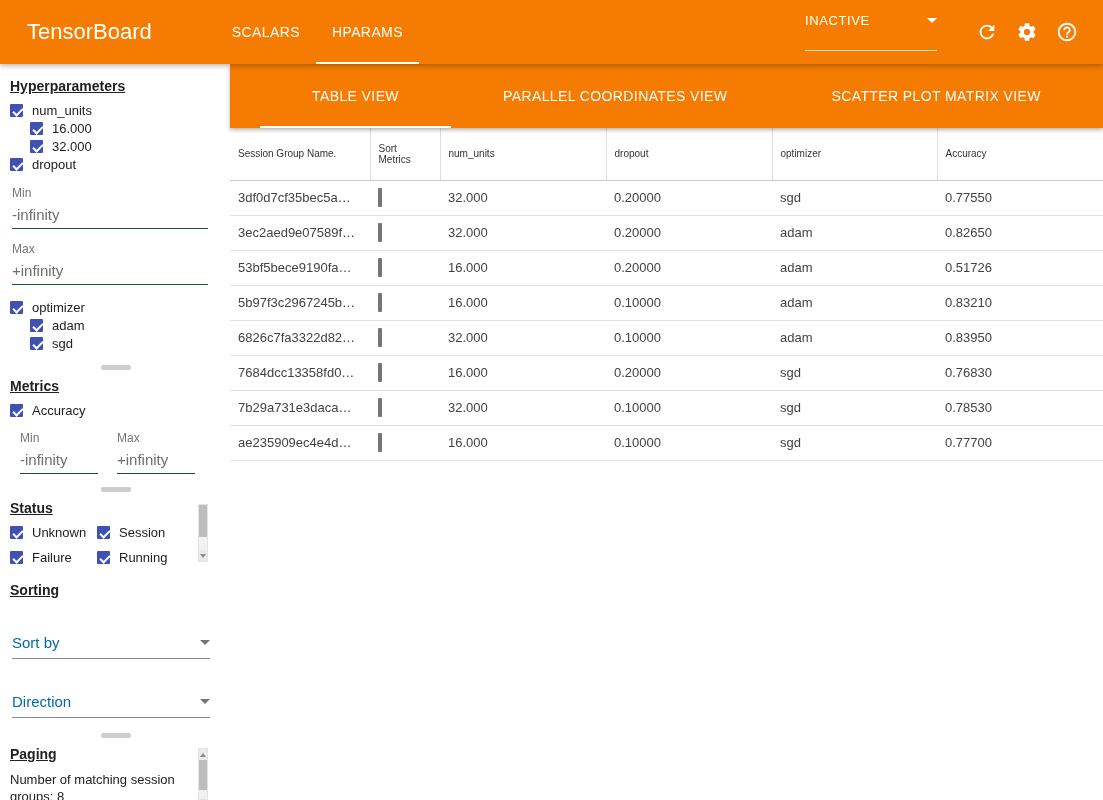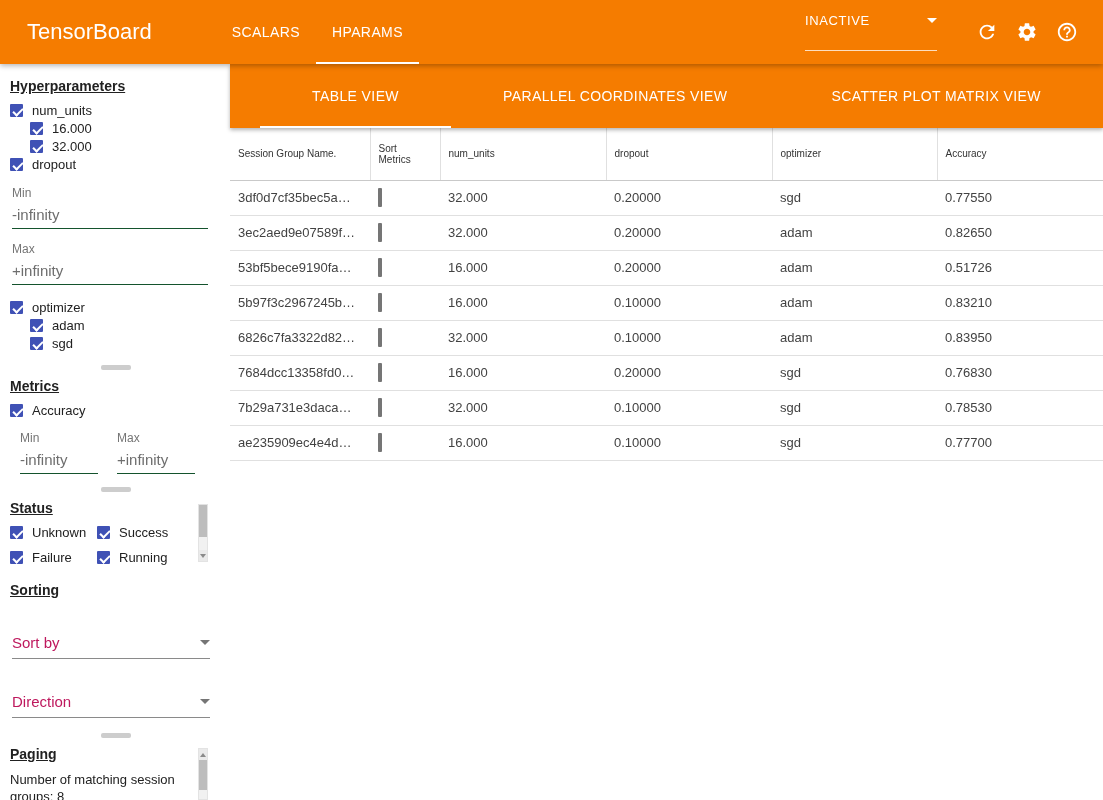--- a/index.html
+++ b/index.html
@@ -97,21 +97,21 @@
     border-bottom:4px solid #8a8a8a;
   }
   .mini-scrollbar .tri-down {
     width:0; height:0; border-left:3px solid transparent; border-right:3px solid transparent;
     border-top:4px solid #8a8a8a;
   }
   .mini-scrollbar .sb-thumb { background:#bdbdbd; width:100%; cursor:pointer; }
 
   .dropdown {
     width:198px; margin:0 0 0 2px; display:flex; align-items:center; justify-content:space-between;
-    border-bottom:1px solid #8a8a8a; padding-bottom:7px; color:#be185d; font-size:15px; cursor:pointer;
+    border-bottom:1px solid #8a8a8a; padding-bottom:7px; color:#0369a1; font-size:15px; cursor:pointer;
   }
   .paging-text { width:186px; font-size:13px; line-height:17px; color:#212121; margin-top:9px; }
 
   
   .main { position:absolute; top:64px; left:230px; right:0; bottom:0; background:#fff; }
   .view-tabs {
     height:64px; background:#f57c00; display:flex; align-items:stretch; padding-left:30px;
     box-shadow:0 2px 4px rgba(0,0,0,.3); position:relative; z-index:10;
   }
   .view-tab {
@@ -237,21 +237,21 @@
 
   <section class="sb-section">
     <h3 class="sb-title">Status</h3>
     <div class="status-grid" style="width:185px;">
       <div class="cb-row">
         <span class="cb checked"></span>
         <span class="cb-label">Unknown</span>
       </div>
       <div class="cb-row">
         <span class="cb checked"></span>
-        <span class="cb-label">Success</span>
+        <span class="cb-label">Session</span>
       </div>
       <div class="cb-row">
         <span class="cb checked"></span>
         <span class="cb-label">Failure</span>
       </div>
       <div class="cb-row">
         <span class="cb checked"></span>
         <span class="cb-label">Running</span>
       </div>
     </div>

